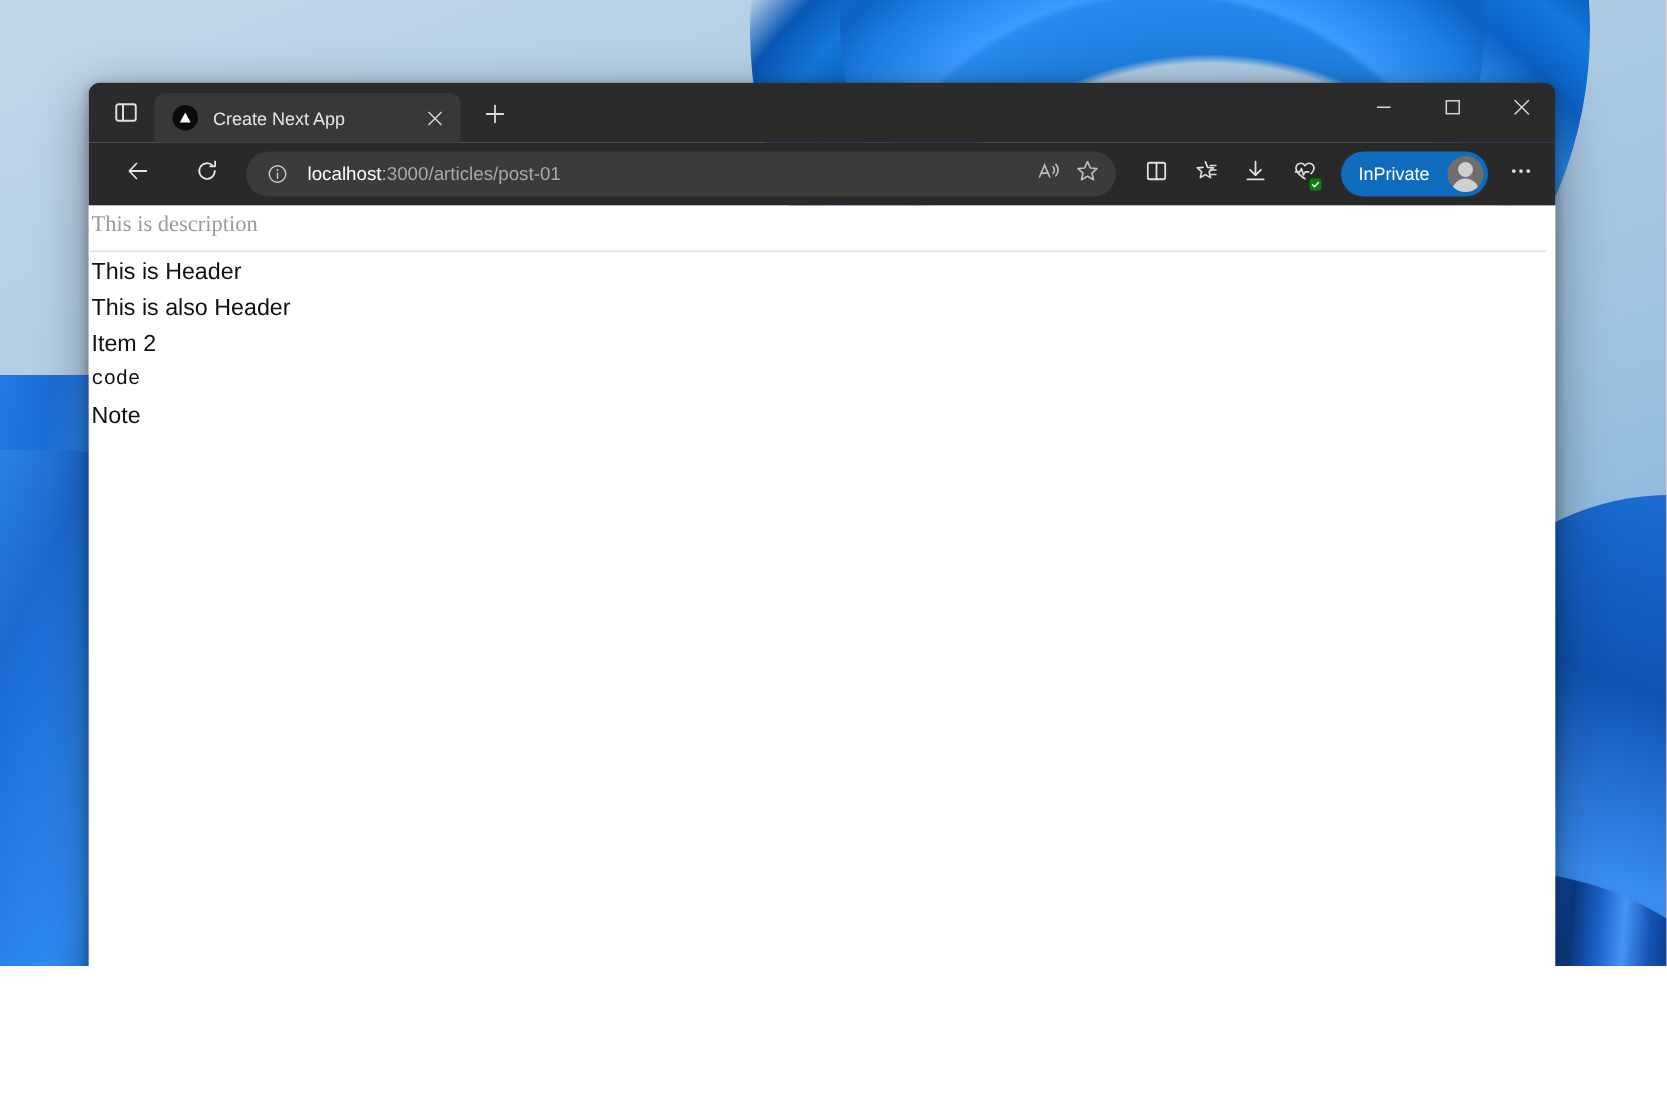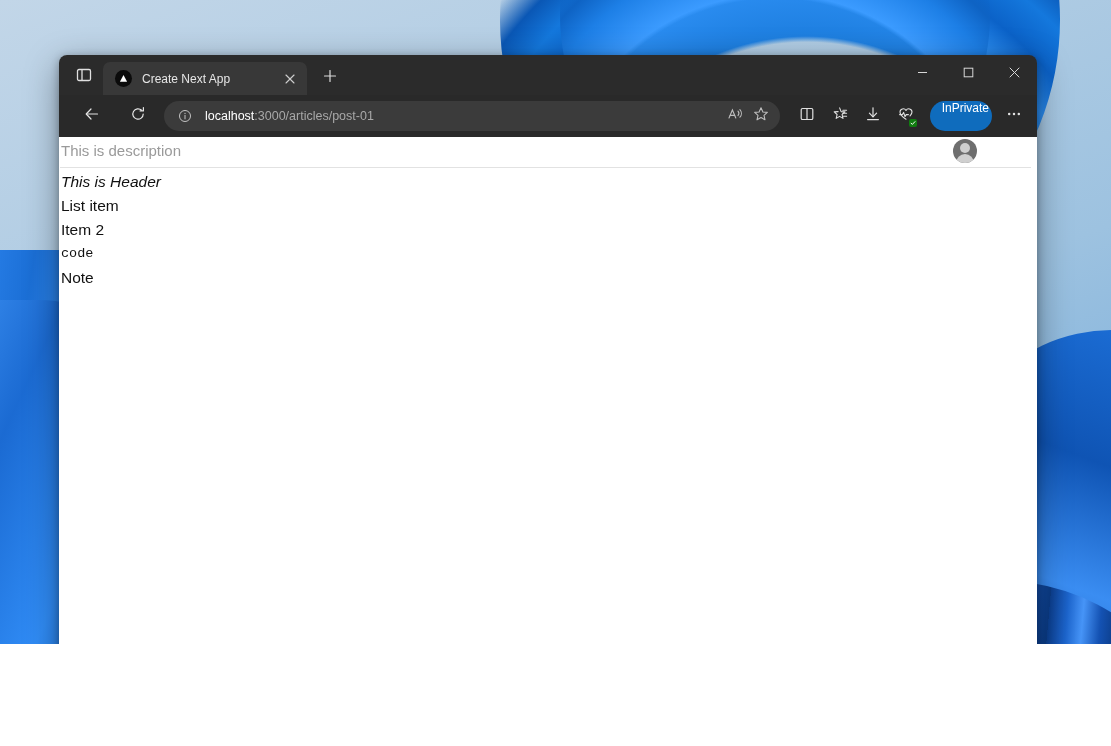--- a/index.html
+++ b/index.html
@@ -244,23 +244,22 @@
   }
   #essentials-badge svg { width: 6px; height: 6px; }
 
   #inprivate-pill {
     height: 30px;
     background: #0f6cbd;
     border-radius: 15px;
     display: flex;
     align-items: center;
     padding: 0 3px 0 12px;
-    gap: 24px;
+    gap: 12px;
     margin-left: 6px;
-    flex-direction: column;
   }
   #inprivate-label {
     color: #fff;
     font-size: 12px;
   }
   #inprivate-avatar {
     width: 24px; height: 24px;
     border-radius: 50%;
     background: #6e6e6e;
     overflow: hidden;
@@ -298,33 +297,34 @@
     font-weight: normal;
     color: #000;
     line-height: 1.17;
     padding: 8px 0 0 1px;
     letter-spacing: -0.2px;
   }
   #article-description {
     font-size: 15px;
     color: #9a9a9a;
     padding: 5px 0 8px 1px;
+    font-family: Liberation Serif, serif;
   }
   #article-divider {
     height: 1px;
     background: #e2e2e2;
     margin: 0 6px 0 0;
   }
   .body-line {
     font-size: 15.5px;
     color: #111;
     line-height: 24px;
     padding-left: 1px;
   }
-  .body-line:first-of-type { margin-top: 2px; font-style: italic; }
+  .body-line:first-of-type { margin-top: 2px; }
   .body-line.code {
     font-family: "Liberation Mono", "DejaVu Sans Mono", monospace;
     font-size: 13.5px;
   }
 </style>
 </head>
 <body>
 
 <div id="desktop">
 
@@ -513,21 +513,21 @@
         </div>
       </div>
     </div>
 
     <div id="page-content">
       <div id="article">
         <div id="article-description">This is description</div>
         <div id="article-divider"></div>
         <div id="article-body">
             <div class="body-line">This is Header</div>
-            <div class="body-line">List item</div>
+            <div class="body-line">This is also Header</div>
             <div class="body-line">Item 2</div>
             <div class="body-line code">code</div>
             <div class="body-line">Note</div>
           </div>
       </div>
     </div>
 
   </div>
 </div>
 

